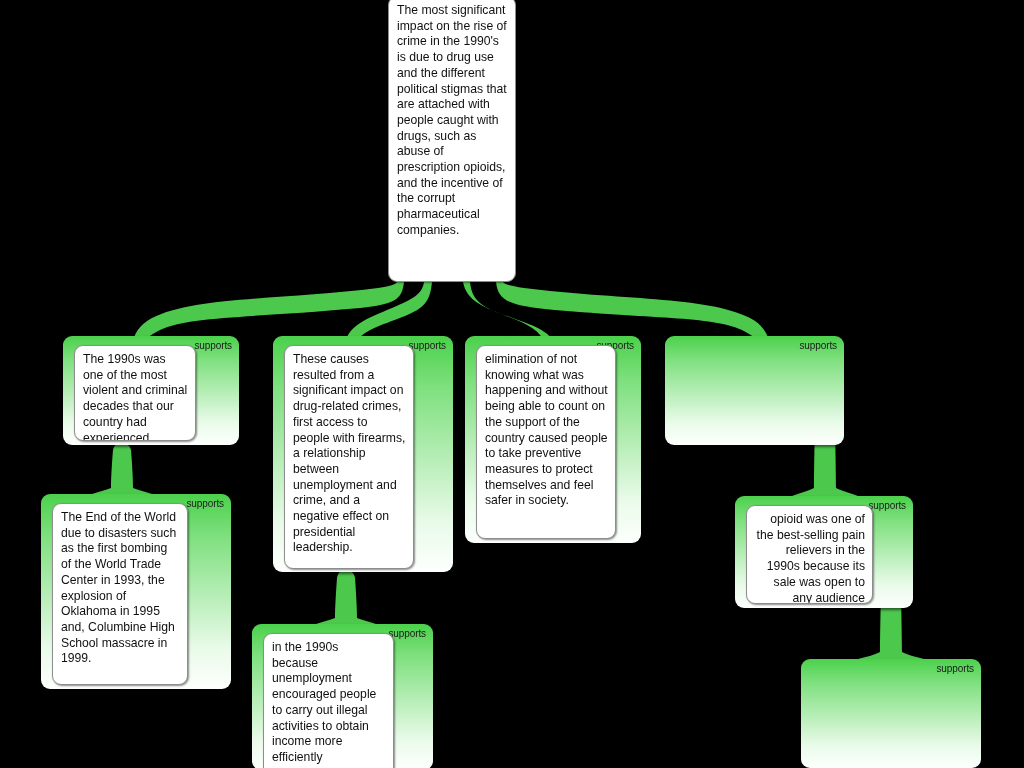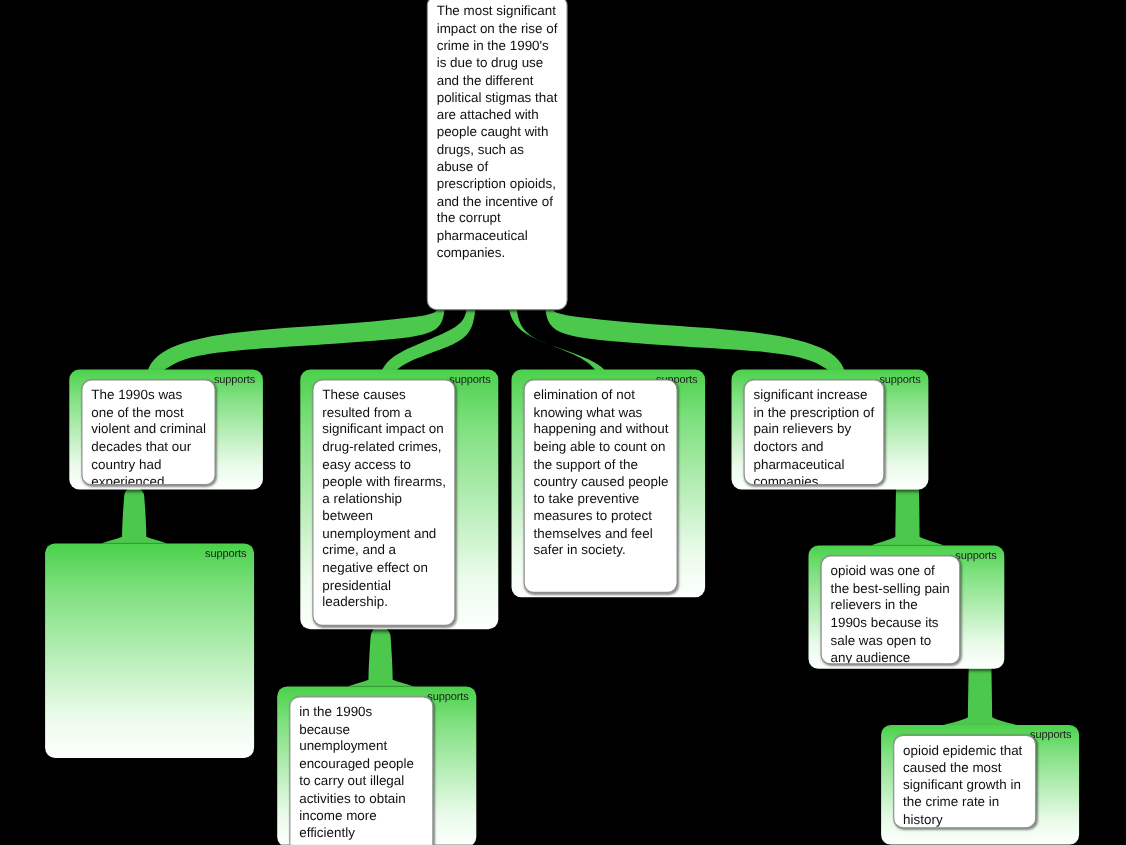--- a/index.html
+++ b/index.html
@@ -95,21 +95,21 @@
   #node-4           { left: 665px; top: 336px; width: 179px; height: 109px; }
   #node-4 .claim    { width: 128px; height: 96px; }
 
   #node-5           { left: 41px;  top: 494px; width: 190px; height: 195px; }
   #node-5 .claim    { width: 136px; height: 182px; }
 
   #node-6           { left: 252px; top: 624px; width: 181px; height: 146px; }
   #node-6 .claim    { width: 131px; height: 144px; }
 
   #node-7           { left: 735px; top: 496px; width: 178px; height: 112px; }
-  #node-7 .claim    { width: 127px; height: 99px; }
+  #node-7 .claim    { width: 127px; height: 99px; text-align: right; }
 
   #node-8           { left: 801px; top: 659px; width: 180px; height: 109px; }
   #node-8 .claim    { width: 130px; height: 85px; }
 </style>
 </head>
 <body>
 
 <div id="canvas">
 
   <svg id="links" viewBox="0 0 1024 768">
@@ -189,45 +189,44 @@
     <div class="claim">The most significant impact on the rise of crime in the 1990's is due to drug use and the different political stigmas that are attached with people caught with drugs, such as abuse of prescription opioids, and the incentive of the corrupt pharmaceutical companies.</div>
   </div>
 
   <div class="node" id="node-1">
     <span class="supports">supports</span>
     <div class="claim">The 1990s was one of the most violent and criminal decades that our country had experienced</div>
   </div>
 
   <div class="node" id="node-2">
     <span class="supports">supports</span>
-    <div class="claim">These causes resulted from a significant impact on drug-related crimes, easy access to people with firearms, a relationship between unemployment and crime, and a negative effect on presidential leadership.</div>
+    <div class="claim">These causes resulted from a significant impact on drug-related crimes, first access to people with firearms, a relationship between unemployment and crime, and a negative effect on presidential leadership.</div>
   </div>
 
   <div class="node" id="node-3">
     <span class="supports">supports</span>
     <div class="claim">elimination of not knowing what was happening and without being able to count on the support of the country caused people to take preventive measures to protect themselves and feel safer in society.</div>
   </div>
 
   <div class="node" id="node-4">
     <span class="supports">supports</span>
-    <div class="claim">significant increase in the prescription of pain relievers by doctors and pharmaceutical companies</div>
   </div>
 
   <div class="node" id="node-5">
     <span class="supports">supports</span>
+    <div class="claim">The End of the World due to disasters such as the first bombing of the World Trade Center in 1993, the explosion of Oklahoma in 1995 and, Columbine High School massacre in 1999.</div>
   </div>
 
   <div class="node" id="node-6">
     <span class="supports">supports</span>
     <div class="claim">in the 1990s because unemployment encouraged people to carry out illegal activities to obtain income more efficiently</div>
   </div>
 
   <div class="node" id="node-7">
     <span class="supports">supports</span>
     <div class="claim">opioid was one of the best-selling pain relievers in the 1990s because its sale was open to any audience</div>
   </div>
 
   <div class="node" id="node-8">
     <span class="supports">supports</span>
-    <div class="claim">opioid epidemic that caused the most significant growth in the crime rate in history</div>
   </div>
 
 </div>
 
 </body></html>

